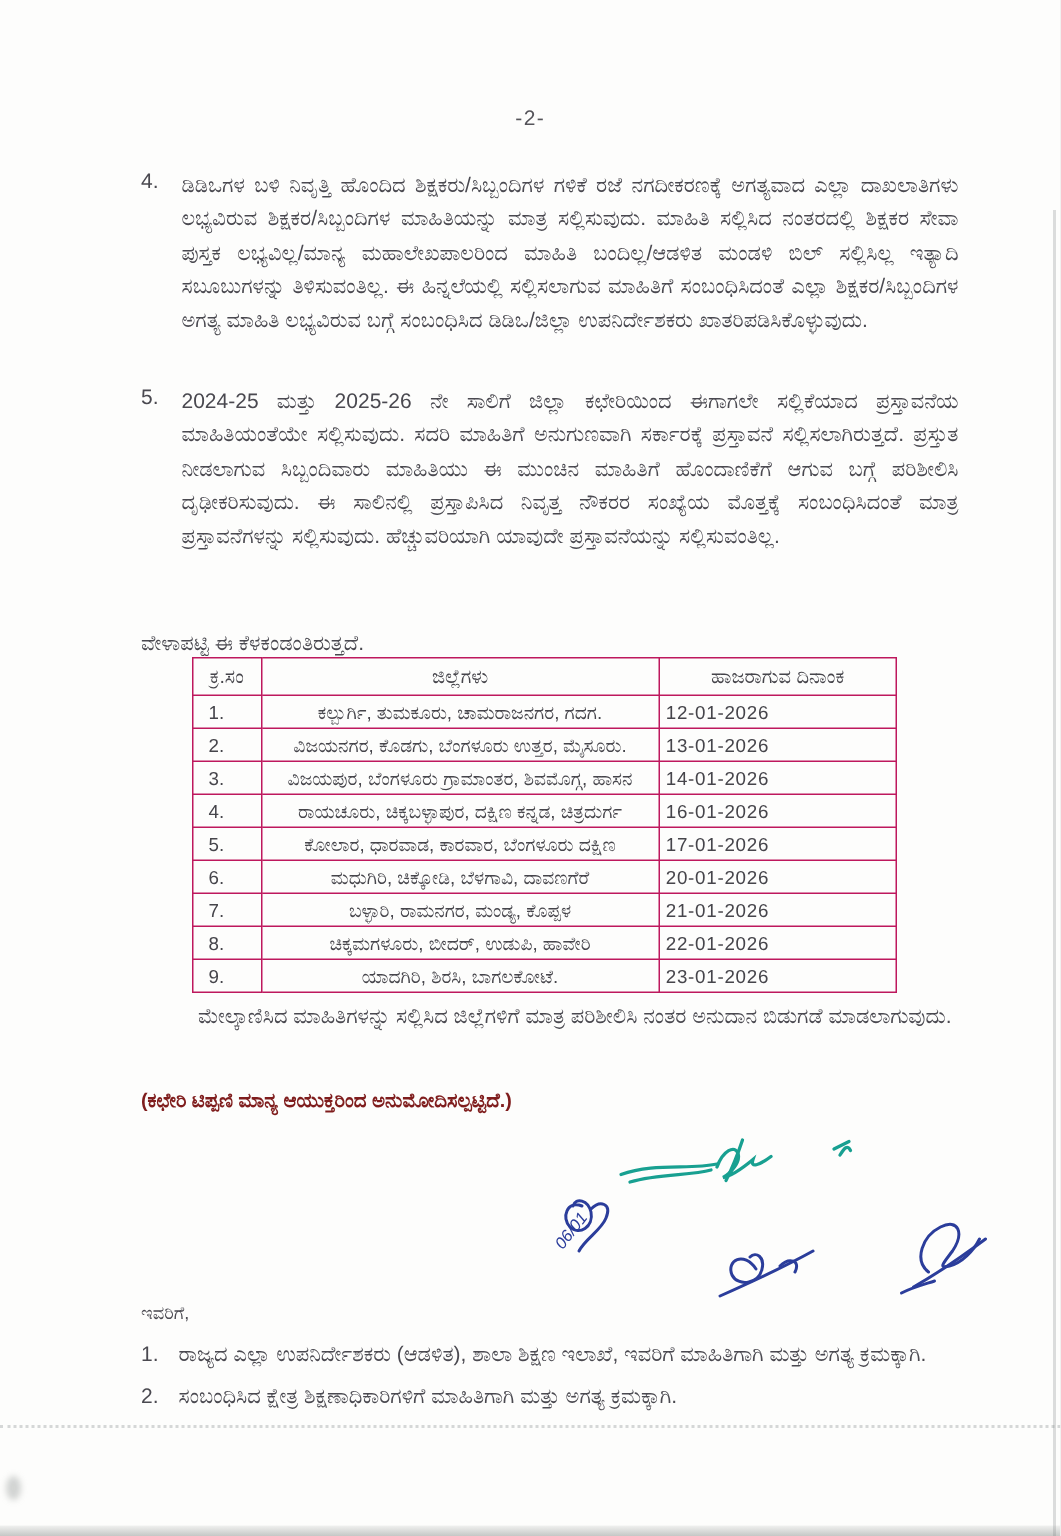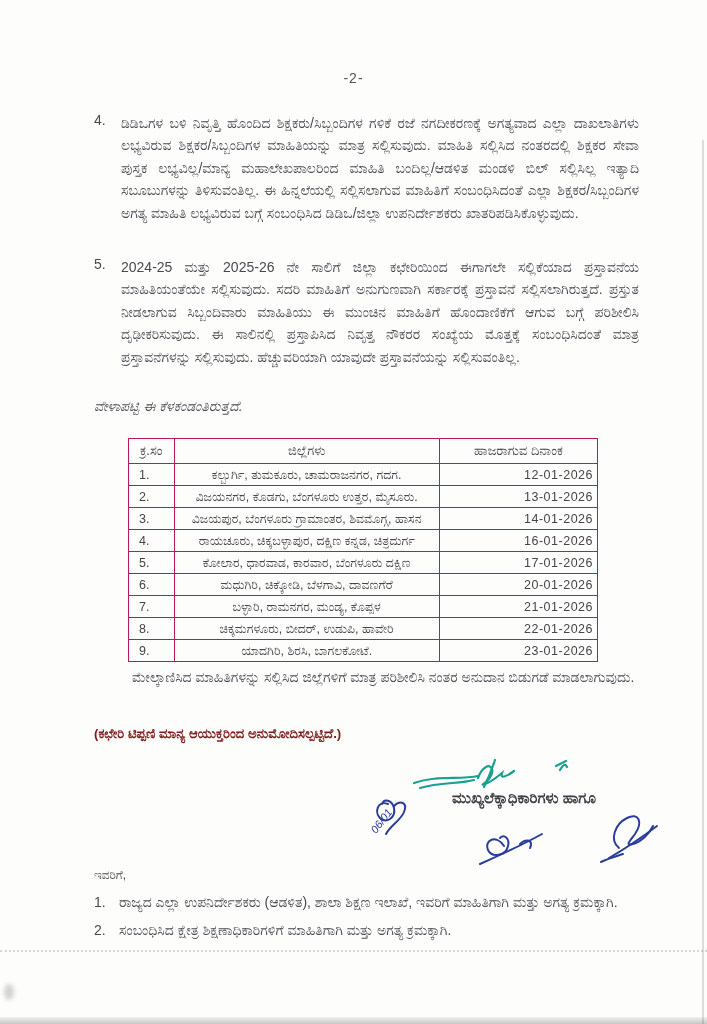--- a/index.html
+++ b/index.html
@@ -8,30 +8,30 @@
     background:#fdfdfc;overflow:hidden;
     font-family:"Liberation Sans",sans-serif;color:#4a4950;
   }
   .abs{position:absolute;}
   #page-number{top:70px;left:0;right:0;text-align:center;font-size:14px;color:#55545a;letter-spacing:1px;}
   .num-item{display:flex;gap:9px;width:545px;}
   .num-item .num{width:18px;flex:0 0 18px;font-size:14px;}
   .num-item .txt{flex:1;text-align:justify;font-size:14px;line-height:22.4px;}
   #item-4{top:112px;left:94px;}
   #item-5{top:256px;left:94px;}
-  #schedule-intro{top:398px;left:94px;font-size:14px;font-style:italic;}
+  #schedule-intro{top:420px;left:94px;font-size:14px;}
   #schedule-table-wrap{top:438px;left:128px;width:470px;}
   table{border-collapse:collapse;width:100%;}
   th,td{border:1px solid #be185d;color:#46454b;}
   th{font-size:13px;font-weight:normal;padding:3px 4px;line-height:18px;}
   td{font-size:12.5px;line-height:20px;height:21px;padding:0 4px;}
   col.c-sl{width:46px;}col.c-d{width:272px;}col.c-dt{width:152px;}
   td.sl{text-align:left;padding-left:10px;}
   td.districts{text-align:center;margin-top:23px;}
-  td.date{text-align:right;letter-spacing:0.5px;white-space:nowrap;}
+  td.date{text-align:left;letter-spacing:0.5px;white-space:nowrap;}
   th.date-h{width:152px;}
   #closing-paragraph{top:666px;left:94px;width:543px;text-align:justify;text-indent:38px;font-size:14px;line-height:23px;}
   #office-note{top:726px;left:94px;font-size:13.2px;font-weight:bold;color:#7f1d1d;}
   .sig-line{left:396px;width:256px;text-align:center;font-weight:bold;font-size:15px;color:#3f3e44;}
   #sig-line-1{top:789px;}
   #sig-line-2{top:814px;}
   .sig-svg{position:absolute;}
   #sig-teal{top:757px;left:408px;}
   #sig-left{top:790px;left:370px;}
   #sig-mid{top:826px;left:476px;}
@@ -137,21 +137,20 @@
 
   <svg id="sig-teal" class="sig-svg" width="170" height="38" viewBox="0 0 170 38" fill="none" stroke="#18a091" stroke-width="2.2" stroke-linecap="round">
     <path d="M6,26 C28,18 52,23 70,19"></path>
     <path d="M12,31 C32,25 52,27 66,23"></path>
     <path d="M70,21 C74,10 82,6 84,12 C86,18 78,26 74,28 C80,27 88,21 94,16 C92,22 98,20 106,14"></path>
     <path d="M87,3 C84,12 80,22 76,30"></path>
     <path d="M148,9 L158,4"></path>
     <path d="M152,13 C155,8 157,6 159,10"></path>
   </svg>
 
-  <div id="sig-line-1" class="abs sig-line">ಮುಖ್ಯಲೆಕ್ಕಾಧಿಕಾರಿಗಳು ಹಾಗೂ</div>
 
   <svg id="sig-left" class="sig-svg" width="55" height="70" viewBox="0 0 55 70" fill="none" stroke="#2b3d9b" stroke-width="2" stroke-linecap="round">
     <path d="M18,14 C8,10 4,22 10,28 C16,34 26,28 24,18 C22,10 14,8 12,14"></path>
     <path d="M24,16 C30,10 38,12 34,22 C31,30 20,36 16,44"></path>
   </svg>
   <div id="sig-date">06/01</div>
 
   <svg id="sig-mid" class="sig-svg" width="75" height="42" viewBox="0 0 75 42" fill="none" stroke="#2b3d9b" stroke-width="2" stroke-linecap="round">
     <path d="M28,20 C20,8 8,14 12,24 C16,32 30,30 32,20 C34,12 28,8 24,12"></path>
     <path d="M4,38 C22,30 48,18 66,8"></path>

